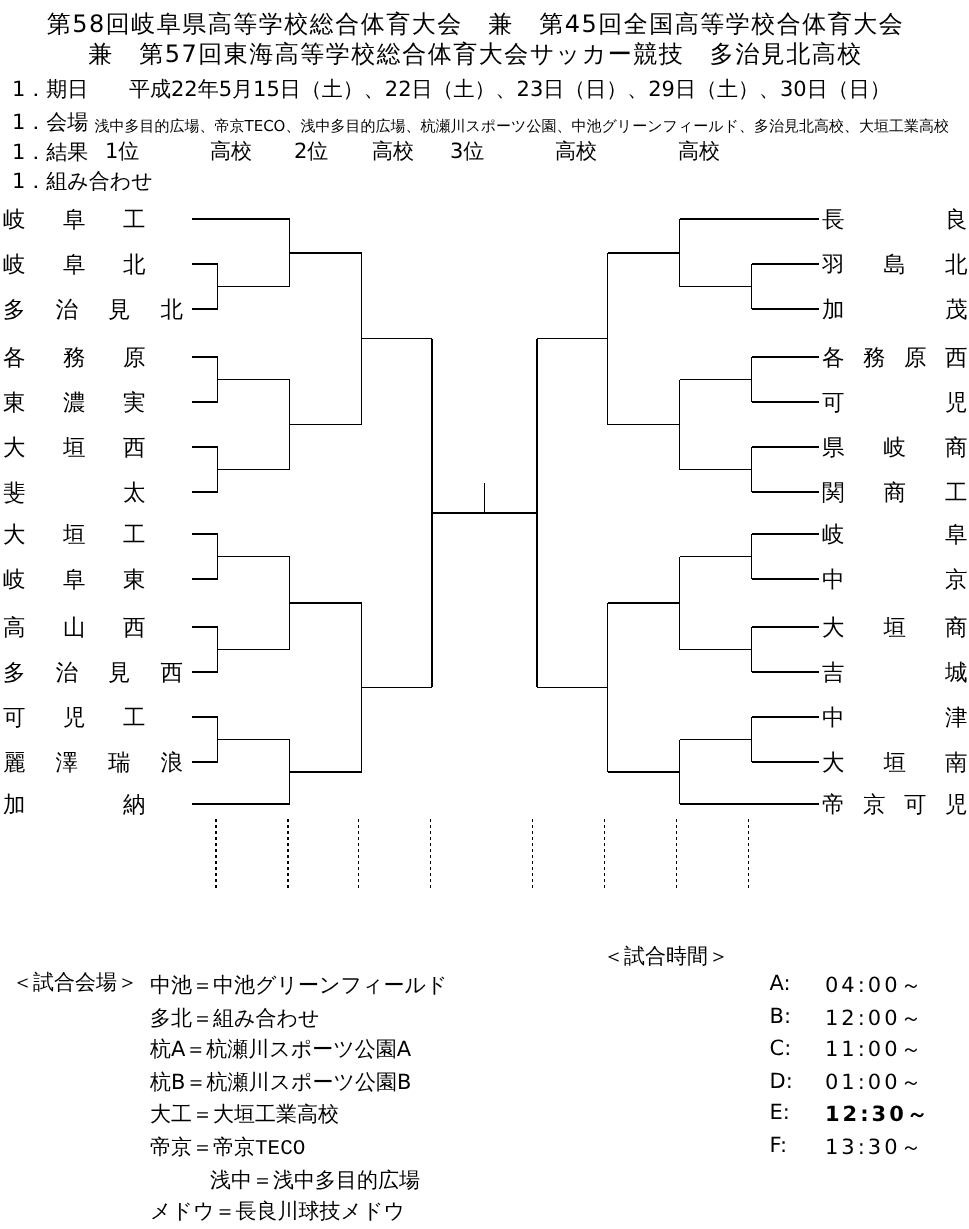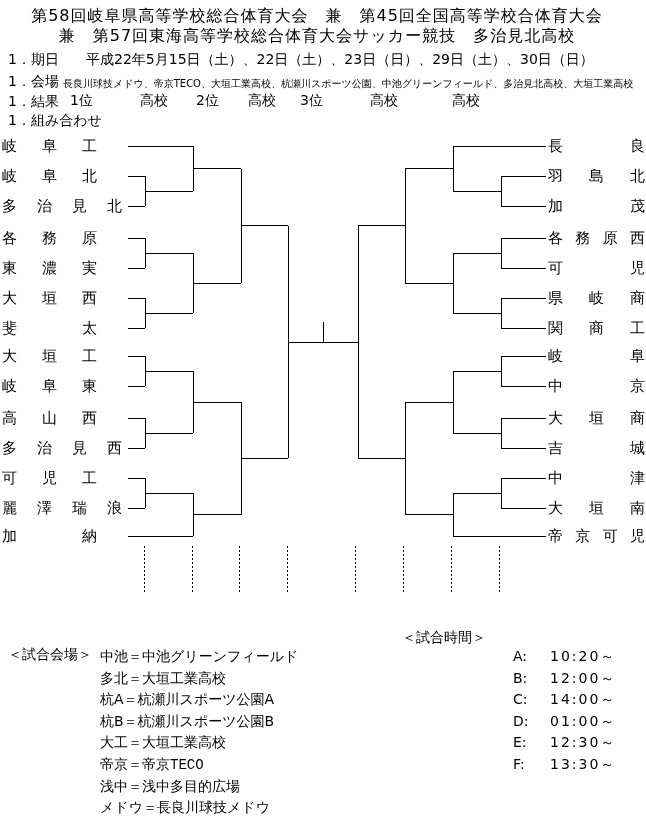--- a/index.html
+++ b/index.html
@@ -32,21 +32,21 @@
 </head>
 <body>
 
 <div class="title" style="top:6px">第58回岐阜県高等学校総合体育大会　兼　第45回全国高等学校合体育大会</div>
 <div class="title" style="top:26px">兼　第57回東海高等学校総合体育大会サッカー競技　多治見北高校</div>
 
 <div class="abs ilabel" style="left:8px;top:51px">1．期日</div>
 <div class="abs ival" style="left:86px;top:51px">平成22年5月15日（土）、22日（土）、23日（日）、29日（土）、30日（日）</div>
 
 <div class="abs ilabel" style="left:8px;top:73px">1．会場</div>
-<div class="abs ival-small" style="position:absolute;left:63px;top:77px;white-space:nowrap">長良川球技メドウ、帝京TECO、大垣工業高校、杭瀬川スポーツ公園、中池グリーンフィールド、多治見北高校、大垣工業高校</div>
+<div class="abs ival-small" style="position:absolute;left:63px;top:77px;white-space:nowrap">浅中多目的広場、帝京TECO、浅中多目的広場、杭瀬川スポーツ公園、中池グリーンフィールド、多治見北高校、大垣工業高校</div>
 
 <div class="abs ilabel" style="left:8px;top:93px">1．結果</div>
 <div id="result-slots">
     <div class="rslot" style="left: 70px;">1位</div>
     <div class="rslot" style="left: 140px;">高校</div>
     <div class="rslot" style="left: 196px;">2位</div>
     <div class="rslot" style="left: 248px;">高校</div>
     <div class="rslot" style="left: 300px;">3位</div>
     <div class="rslot" style="left: 370px;">高校</div>
     <div class="rslot" style="left: 452px;">高校</div>
@@ -315,36 +315,36 @@
     <div class="datelbl" style="left: 296px; top: 573px;"></div>
     <div class="datelbl" style="left: 354px; top: 573px;"></div>
     <div class="datelbl" style="left: 402px; top: 573px;"></div>
     <div class="datelbl" style="left: 450px; top: 573px;"></div>
     <div class="datelbl" style="left: 497px; top: 573px;"></div>
   </div>
 
 <div class="sechead" style="left:8px;top:646px">＜試合会場＞</div>
 <div id="venue-list">
     <div class="vrow" style="top: 648px;">中池＝中池グリーンフィールド</div>
-    <div class="vrow" style="top: 670px;">多北＝大垣工業高校</div>
+    <div class="vrow" style="top: 670px;">多北＝組み合わせ</div>
     <div class="vrow" style="top: 691px;">杭A＝杭瀬川スポーツ公園A</div>
     <div class="vrow" style="top: 713px;">杭B＝杭瀬川スポーツ公園B</div>
     <div class="vrow" style="top: 734px;">大工＝大垣工業高校</div>
     <div class="vrow" style="top: 756px; font-family: Liberation Mono, monospace;">帝京＝帝京TECO</div>
-    <div class="vrow" style="top: 778px;">浅中＝浅中多目的広場</div>
+    <div class="vrow" style="top: 778px; margin-left: 40px;">浅中＝浅中多目的広場</div>
     <div class="vrow" style="top: 799px;">メドウ＝長良川球技メドウ</div>
   </div>
 
 <div class="sechead" style="left:402px;top:629px">＜試合時間＞</div>
 <div id="time-list">
     <div class="tcode" style="top: 648px;">A:</div>
-    <div class="ttime" style="top: 648px;">10:20～</div>
+    <div class="ttime" style="top: 648px;">04:00～</div>
     <div class="tcode" style="top: 670px;">B:</div>
     <div class="ttime" style="top: 670px; text-align: center;">12:00～</div>
     <div class="tcode" style="top: 691px;">C:</div>
-    <div class="ttime" style="top: 691px;">14:00～</div>
+    <div class="ttime" style="top: 691px;">11:00～</div>
     <div class="tcode" style="top: 713px;">D:</div>
     <div class="ttime" style="top: 713px;">01:00～</div>
     <div class="tcode" style="top: 734px;">E:</div>
-    <div class="ttime" style="top: 734px;">12:30～</div>
+    <div class="ttime" style="top: 734px; font-weight: bold;">12:30～</div>
     <div class="tcode" style="top: 756px;">F:</div>
     <div class="ttime" style="top: 756px;">13:30～</div>
   </div>
 
 </body></html>

